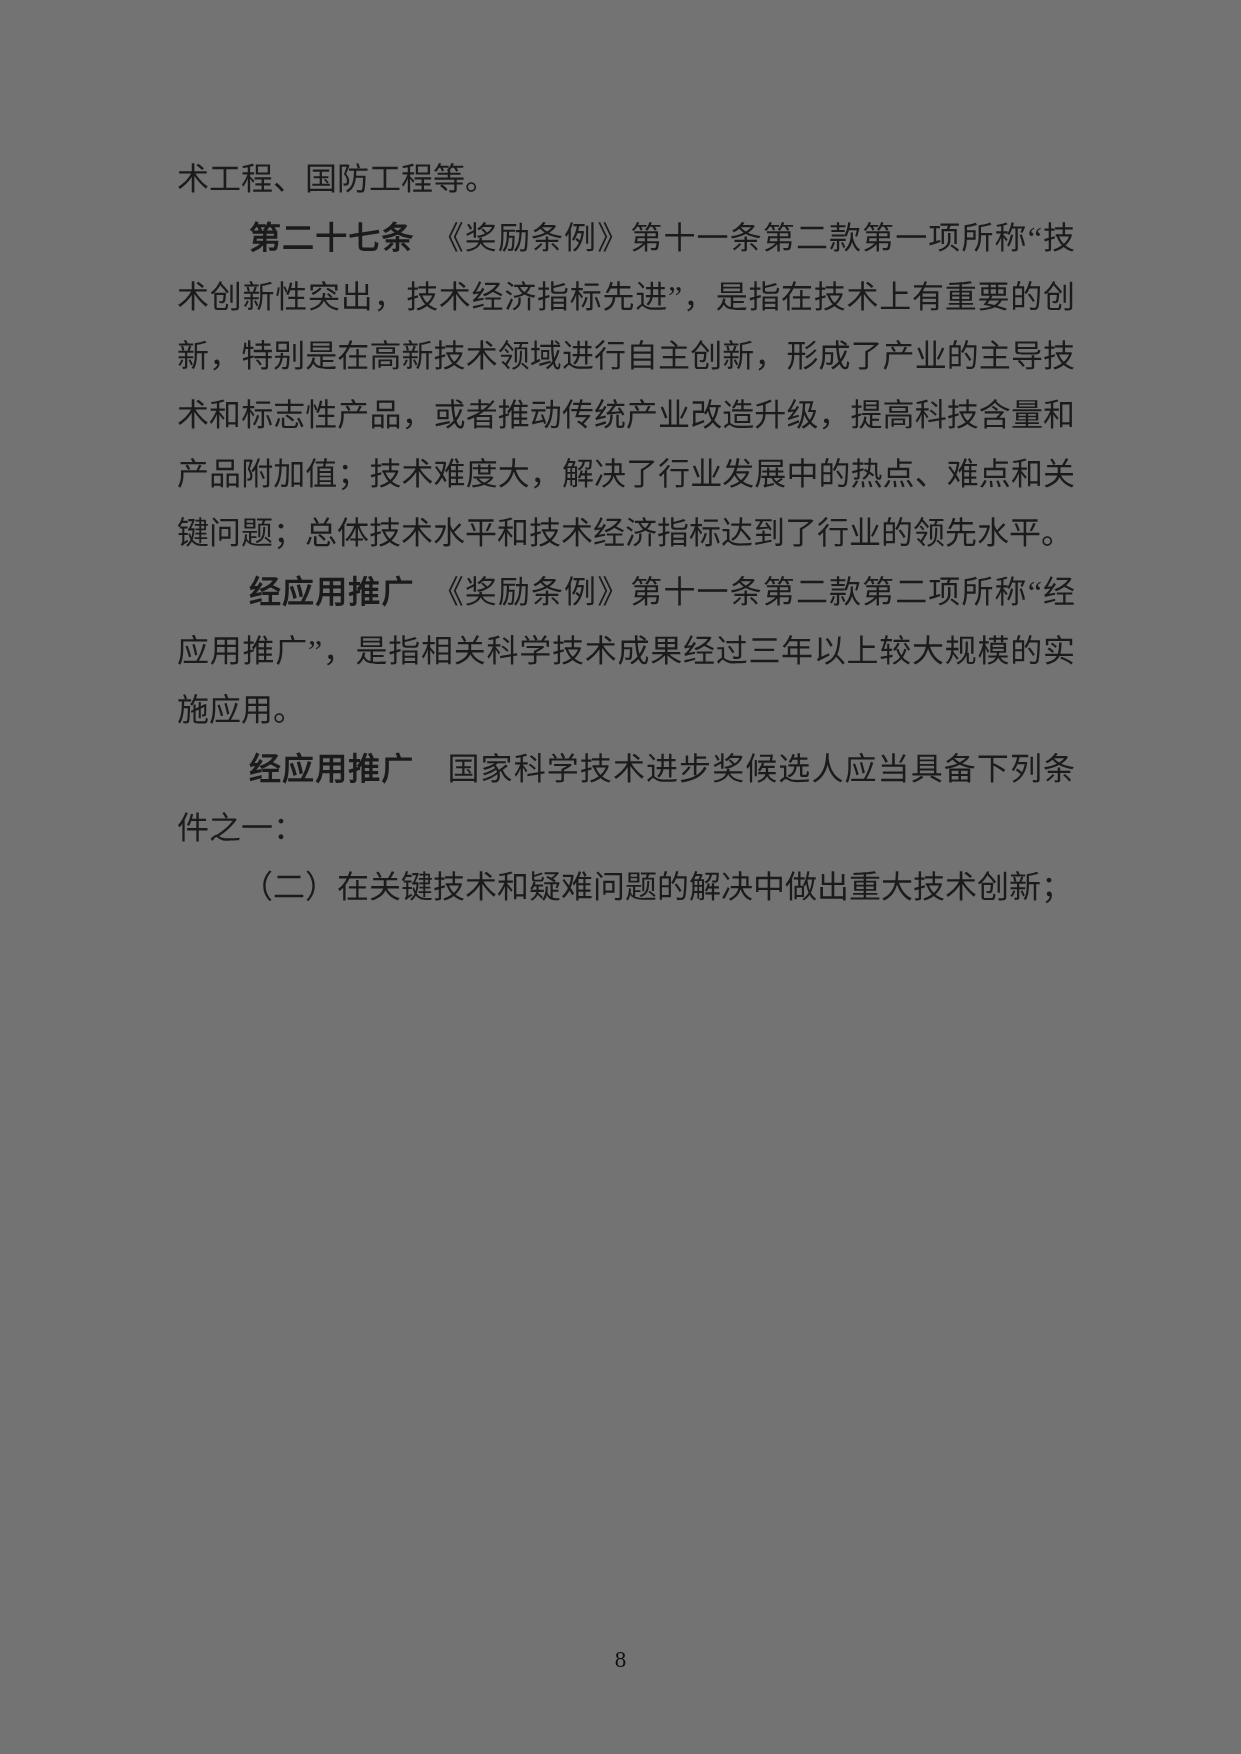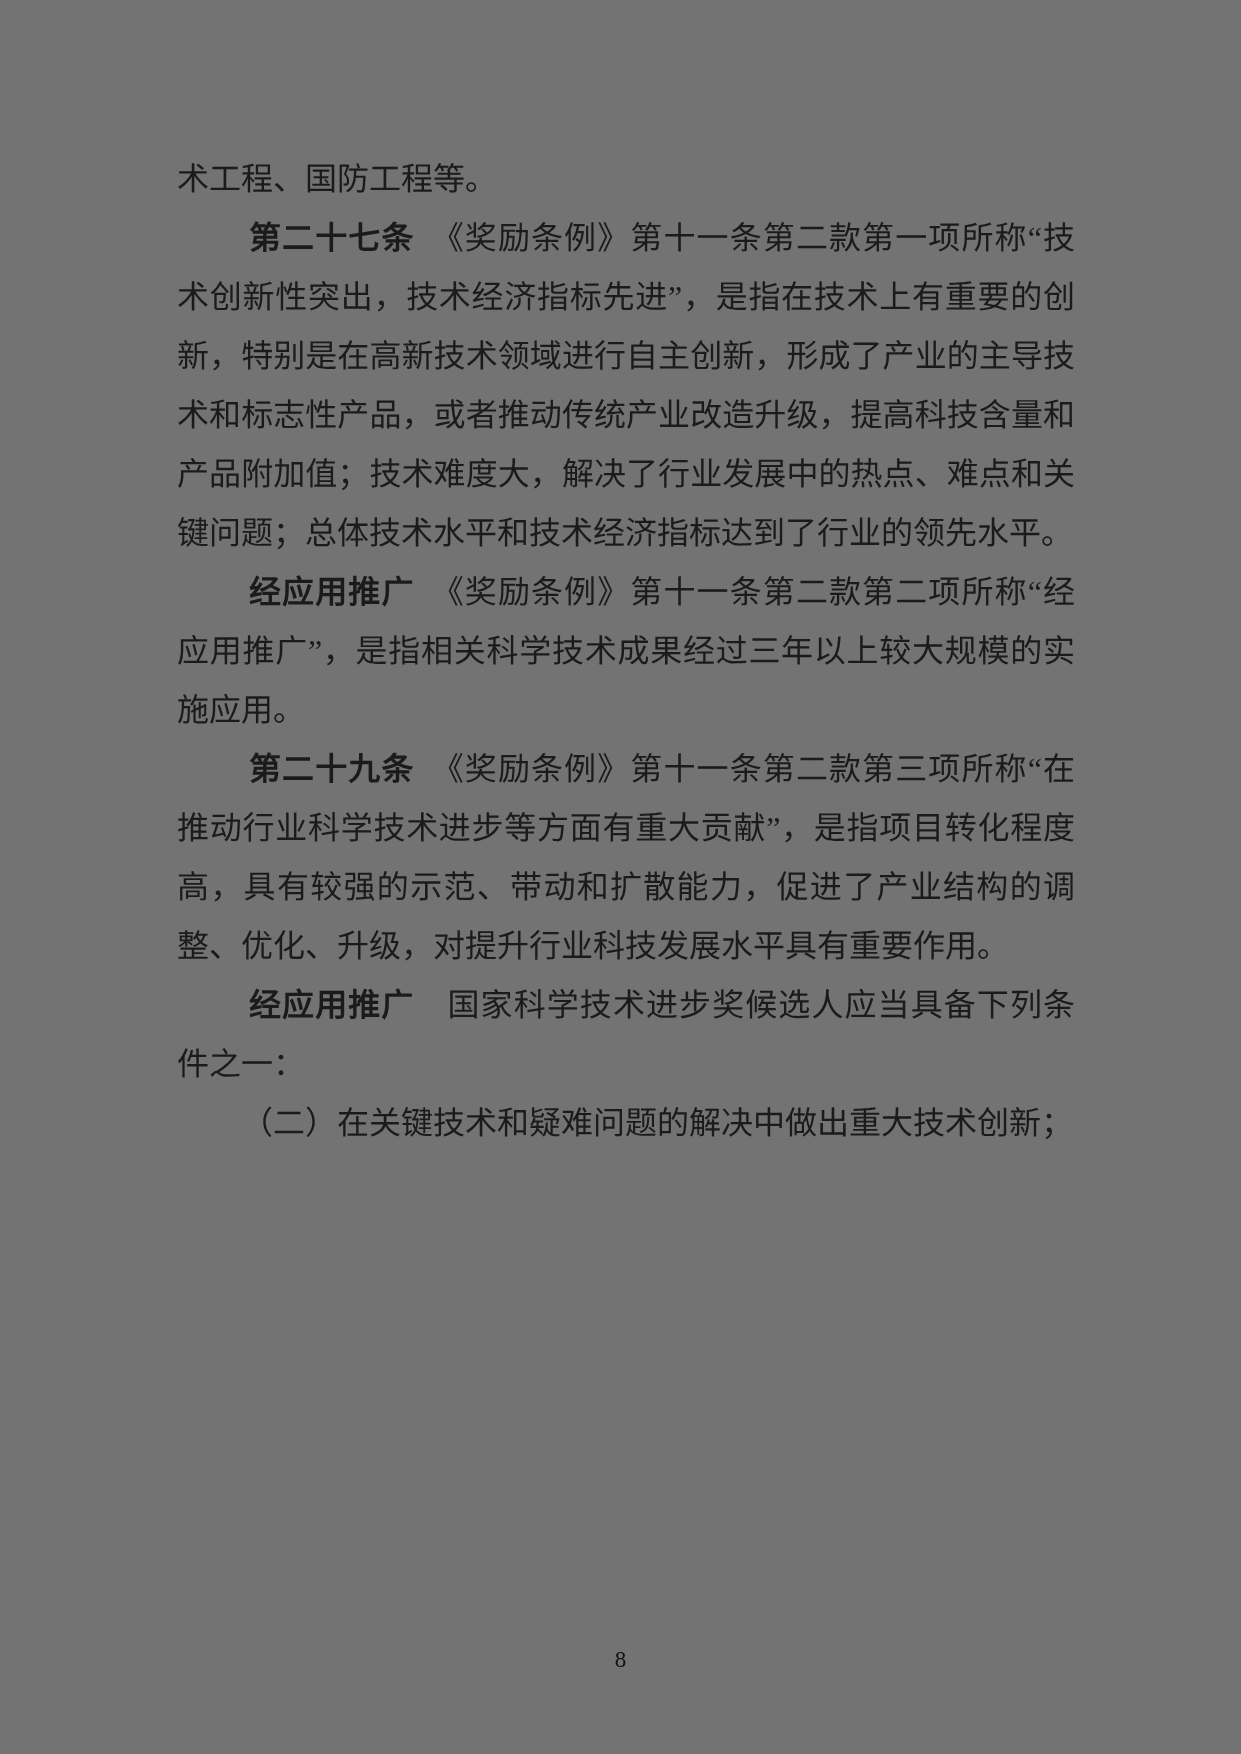--- a/index.html
+++ b/index.html
@@ -60,21 +60,20 @@
 
   <div class="body-text">
 
     <p class="para flush"><span>术工程、国防工程等。</span></p>
 
 
     <p class="para"><b class="term">第二十七条</b><span>　《奖励条例》第十一条第二款第一项所称“技术创新性突出，技术经济指标先进”，是指在技术上有重要的创新，特别是在高新技术领域进行自主创新，形成了产业的主导技术和标志性产品，或者推动传统产业改造升级，提高科技含量和产品附加值；技术难度大，解决了行业发展中的热点、难点和关键问题；总体技术水平和技术经济指标达到了行业的领先水平。</span></p>
 
     <p class="para"><b class="term">经应用推广</b><span>　《奖励条例》第十一条第二款第二项所称“经应用推广”，是指相关科学技术成果经过三年以上较大规模的实施应用。</span></p>
 
-    <p class="para"><b class="term">第二十九条</b><span>　《奖励条例》第十一条第二款第三项所称“在推动行业科学技术进步等方面有重大贡献”，是指项目转化程度高，具有较强的示范、带动和扩散能力，促进了产业结构的调整、优化、升级，对提升行业科技发展水平具有重要作用。</span></p>
 
     <p class="para"><b class="term">经应用推广</b><span>　国家科学技术进步奖候选人应当具备下列条件之一：</span></p>
 
 
     <p class="para"><span>（二）在关键技术和疑难问题的解决中做出重大技术创新；</span></p>
 
   </div>
 
   <div class="footer">
     <span>8</span>

